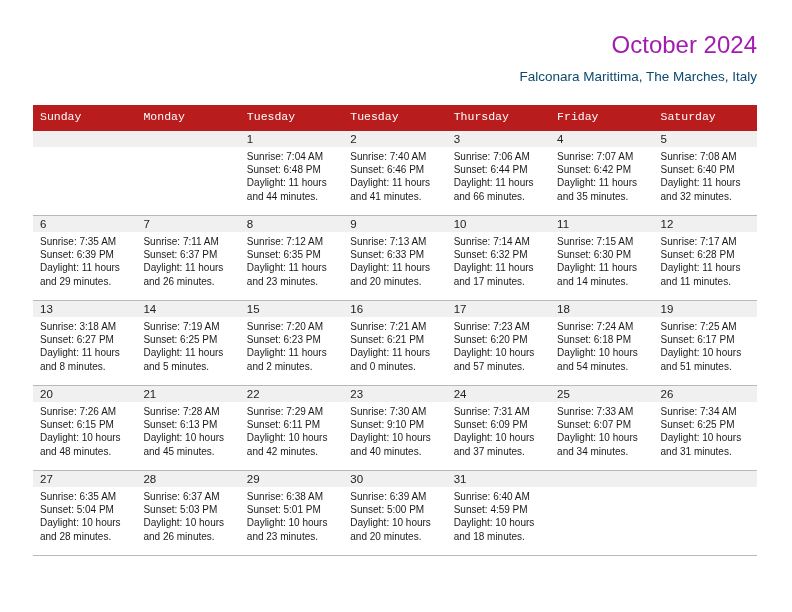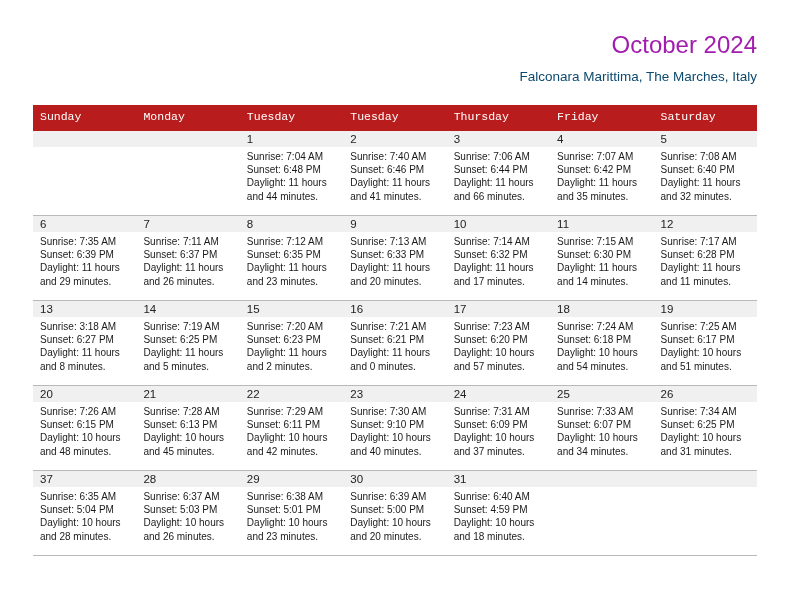--- a/index.html
+++ b/index.html
@@ -480,21 +480,21 @@
                 <div>Sunset: 6:25 PM</div>
                 <div>Daylight: 10 hours</div>
                 <div>and 31 minutes.</div>
               </div>
             </div>
           </td>
         </tr>
         <tr>
           <td class="">
             <div class="cell-inner">
-              <div class="daynum-band">37</div>
+              <div class="daynum-band">27</div>
               <div class="cell-lines">
                 <div>Sunrise: 6:35 AM</div>
                 <div>Sunset: 5:04 PM</div>
                 <div>Daylight: 10 hours</div>
                 <div>and 28 minutes.</div>
               </div>
             </div>
           </td>
           <td class="">
             <div class="cell-inner">

